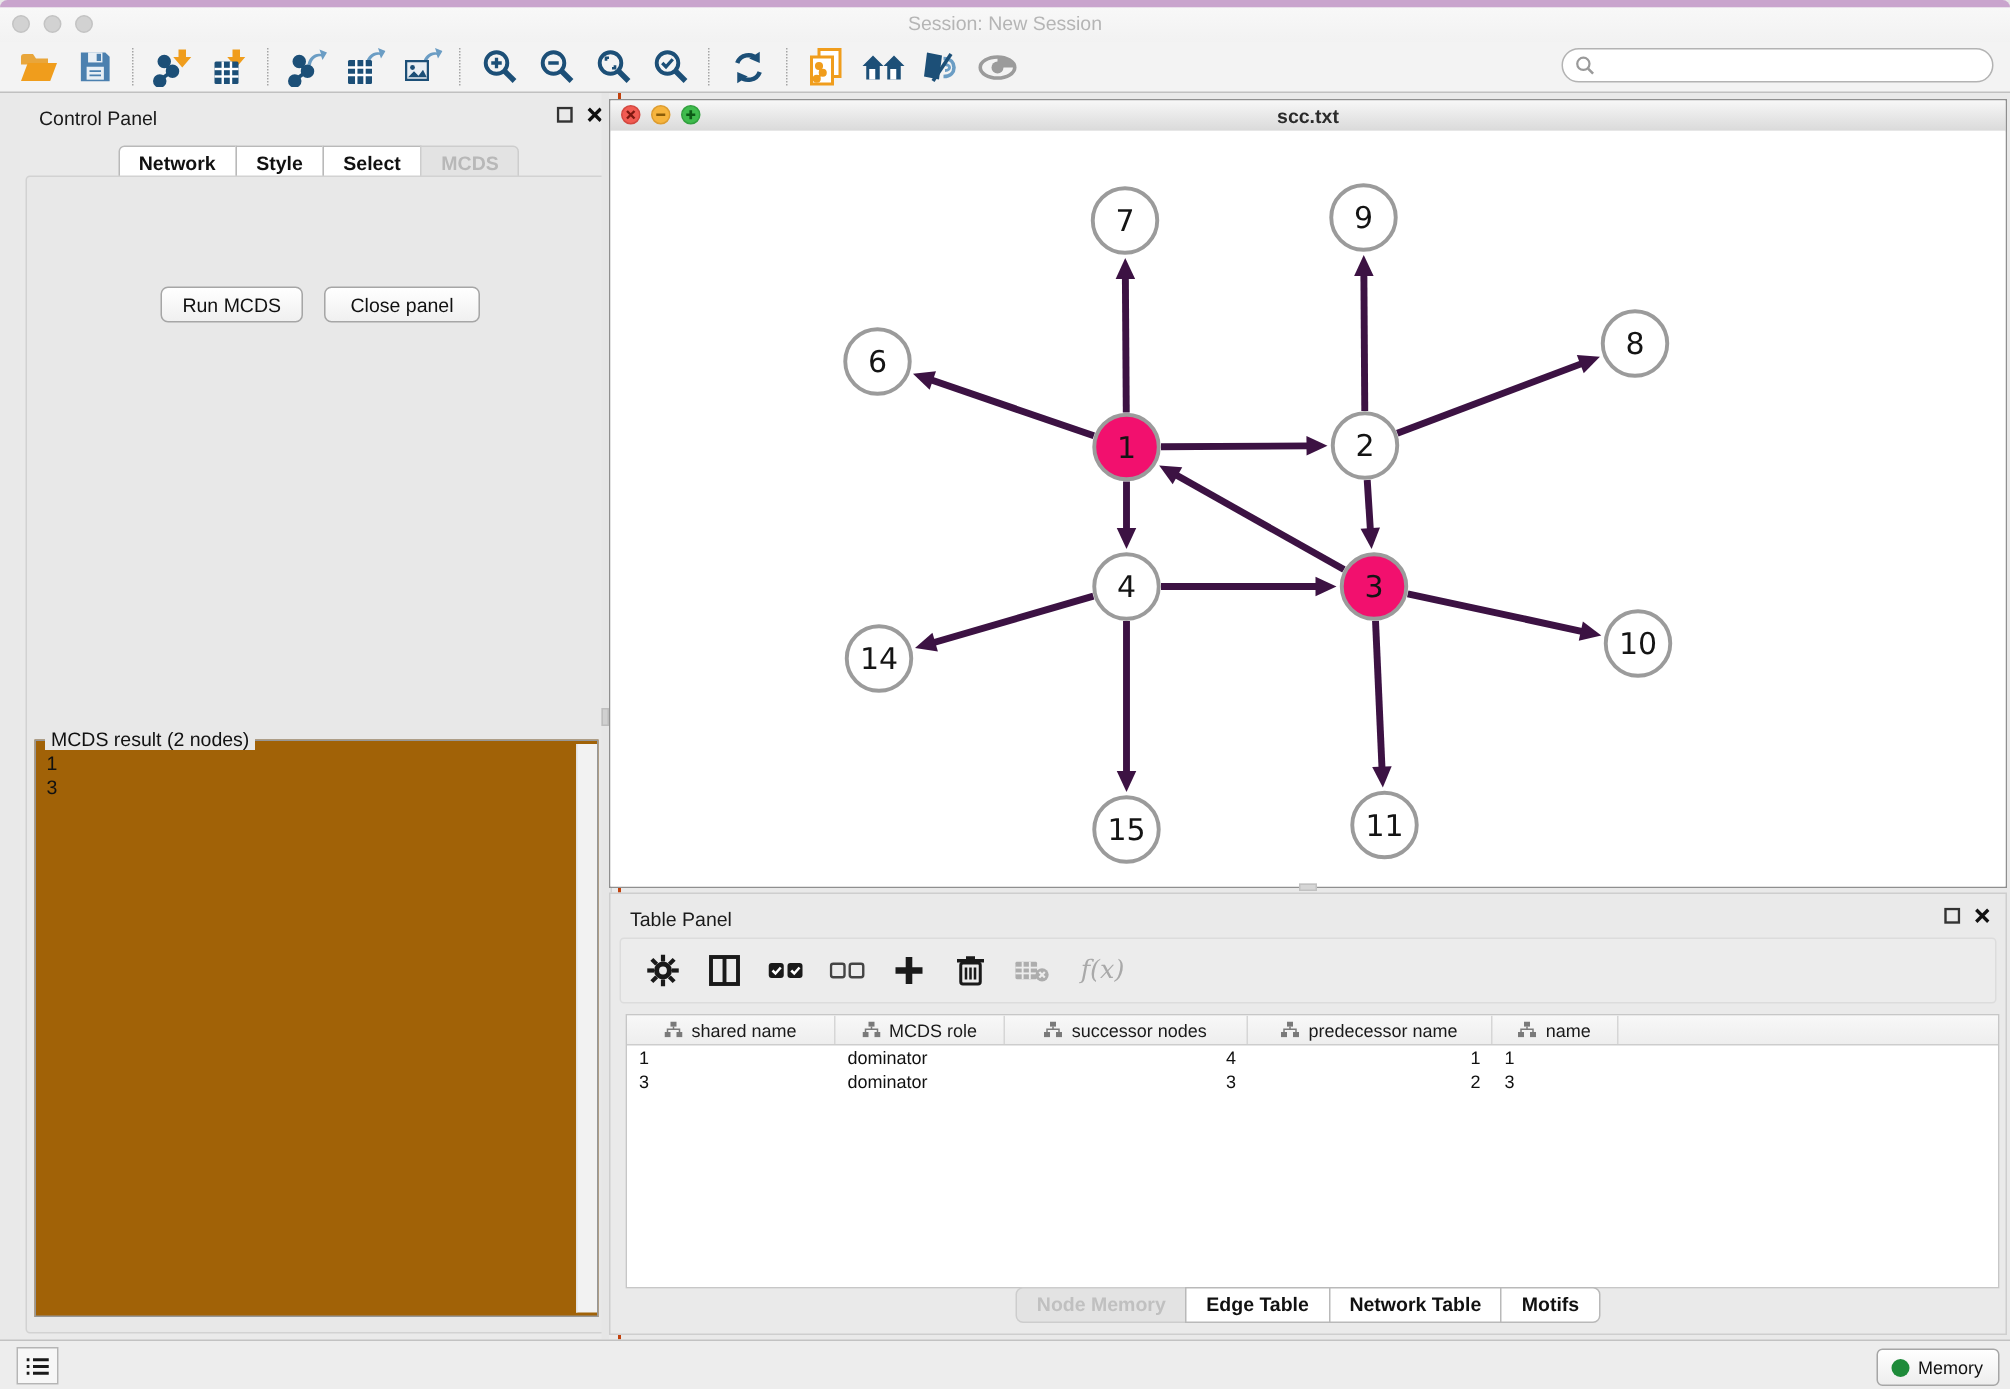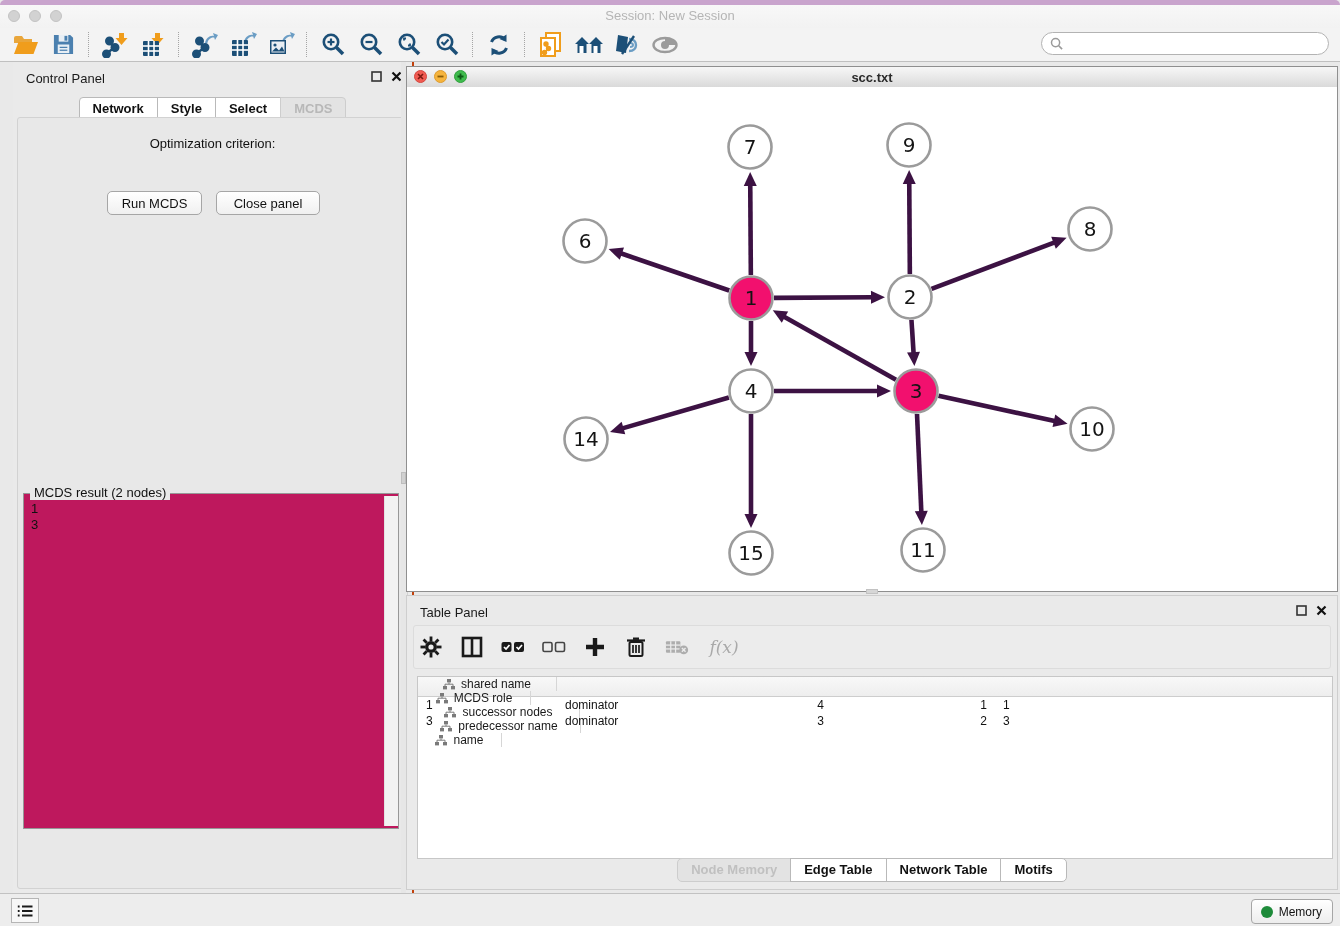--- a/index.html
+++ b/index.html
@@ -29,46 +29,46 @@
   .tab.tab-active{background:#e3e3e3;color:#b8b8b8;border:1px solid #cdcdcd;border-radius:0 4px 0 0;}
   .cp-content{position:absolute;top:55px;left:4px;right:4px;bottom:4px;background:#e8e8e8;border:1px solid #d2d2d2;border-radius:3px;}
   .opt-label{position:absolute;top:74px;left:0;right:0;text-align:center;font-size:13px;}
   .dropdown{position:absolute;top:95px;left:44px;width:308px;height:24px;background:#fff;border:1px solid #a6a6a6;border-radius:5px;
     display:flex;align-items:center;padding:0 8px 0 11px;box-sizing:border-box;font-size:13px;}
   .dropdown .dd-text{flex:1;}
   .cp-btn{position:absolute;height:24px;background:linear-gradient(#ffffff,#f0f0f0);border:1px solid #a6a6a6;border-radius:5px;
     font-size:13px;font-family:"Liberation Sans",sans-serif;display:flex;align-items:center;justify-content:center;box-sizing:border-box;}
   .btn-run{top:129px;left:94px;width:95px;}
   .btn-close{top:129px;left:203px;width:104px;}
-  .result-box{position:absolute;left:10px;top:431px;width:376px;height:336px;border:1px solid #979797;background:#be185d;box-sizing:border-box;}
+  .result-box{position:absolute;left:10px;top:431px;width:376px;height:385px;border:1px solid #979797;background:#a16207;box-sizing:border-box;}
   .result-legend{position:absolute;top:-9px;left:6px;background:#e8e8e8;padding:0 4px;font-size:13px;}
   .result-lines{position:absolute;left:0;top:3px;right:14px;bottom:0;padding:4px 7px;font-size:13px;line-height:16px;overflow:hidden;}
   .result-scroll{position:absolute;right:0;top:2px;bottom:2px;width:13px;background:#f2f2f2;border-left:1px solid #e2e2e2;}
   
   .net-window{position:absolute;left:406px;top:66px;width:932px;height:526px;background:#fff;border:1px solid #8f8f8f;box-sizing:border-box;}
   .net-titlebar{position:absolute;top:0;left:0;right:0;height:20px;background:linear-gradient(#f7f7f7,#dadada);border-bottom:1px solid #b2b2b2;}
   .net-lights{position:absolute;left:7px;top:3px;display:flex;gap:7px;}
   .light{width:13px;height:13px;border-radius:50%;display:flex;align-items:center;justify-content:center;box-sizing:border-box;}
   .light-red{background:#f15b52;border:1px solid #d34840;}
   .light-yellow{background:#f6b43d;border:1px solid #dd9c2f;}
   .light-green{background:#3fbb4d;border:1px solid #31a03e;}
   .net-title{position:absolute;left:0;right:0;top:3px;text-align:center;font-size:13px;color:#2b2b2b;font-weight:bold;}
   .net-canvas{position:absolute;top:20px;left:0;right:0;bottom:0;background:#fff;}
   
   .v-split{position:absolute;left:401px;top:62px;width:5px;height:831px;background:#e6e6e6;}
   .v-split-handle{position:absolute;left:0;top:410px;width:5px;height:12px;background:#d0d0d0;border:1px solid #bdbdbd;box-sizing:border-box;}
   .h-split-handle{position:absolute;left:866px;top:589px;width:12px;height:5px;background:#d6d6d6;border:1px solid #c2c2c2;box-sizing:border-box;}
   
   .table-panel{position:absolute;left:406px;top:595px;width:932px;height:295px;background:#eaeaea;border:1px solid #cecece;box-sizing:border-box;}
   .tp-toolbar{position:absolute;top:29px;left:6px;right:6px;height:44px;background:#ececec;border:1px solid #dcdcdc;border-radius:3px;
-    display:flex;align-items:center;padding-left:5px;gap:17px;box-sizing:border-box;}
+    display:flex;align-items:center;padding-left:16px;gap:17px;box-sizing:border-box;}
   .tp-icon{display:flex;align-items:center;justify-content:center;width:24px;height:24px;}
   .fx{font-family:"DejaVu Serif",serif;font-style:italic;font-size:17px;color:#a9a9a9;}
   .tp-table{position:absolute;left:10px;top:80px;width:916px;height:183px;background:#fff;border:1px solid #c7c7c7;box-sizing:border-box;overflow:hidden;}
-  .thead{display:flex;height:19px;background:linear-gradient(#f8f8f8,#eeeeee);border-bottom:1px solid #cdcdcd;flex-direction:column;}
+  .thead{display:flex;height:19px;background:linear-gradient(#f8f8f8,#eeeeee);border-bottom:1px solid #cdcdcd;}
   .th{display:flex;align-items:center;justify-content:center;gap:6px;font-size:12px;color:#1a1a1a;border-right:1px solid #d6d6d6;box-sizing:border-box;}
   .trow{display:flex;height:16px;align-items:center;font-size:12px;}
   .td{box-sizing:border-box;padding:0 8px;white-space:nowrap;overflow:hidden;}
   .td.right{text-align:right;}
   .tp-tabs{position:absolute;bottom:7px;left:0;right:0;display:flex;justify-content:center;}
   .btab{font-size:13px;font-weight:bold;padding:3px 13px 4px;background:#fff;border:1px solid #b9b9b9;margin-left:-1px;color:#111;}
   .btab.first{border-radius:5px 0 0 5px;margin-left:0;}
   .btab.last{border-radius:0 5px 5px 0;}
   .btab.btab-active{background:#e3e3e3;color:#c0c0c0;border-color:#cdcdcd;}
   
@@ -270,21 +270,20 @@
           <path d="M1.5 1.5 L9.5 9.5 M9.5 1.5 L1.5 9.5" stroke="#111" stroke-width="2.2"></path>
         </svg>
     </div>
     <div class="cp-tabs" id="cp-tabs">
         <span class="tab">Network</span>
         <span class="tab">Style</span>
         <span class="tab">Select</span>
         <span class="tab tab-active">MCDS</span>
       </div>
     <div class="cp-content"></div>
-    <div class="opt-label">Optimization criterion:</div>
     <div class="cp-btn btn-run">Run MCDS</div>
     <div class="cp-btn btn-close">Close panel</div>
     <div class="result-box">
       <div class="result-legend">MCDS result (2 nodes)</div>
       <div class="result-lines" id="result-lines">
           <div>1</div>
           <div>3</div>
         </div>
       <div class="result-scroll"></div>
     </div>

